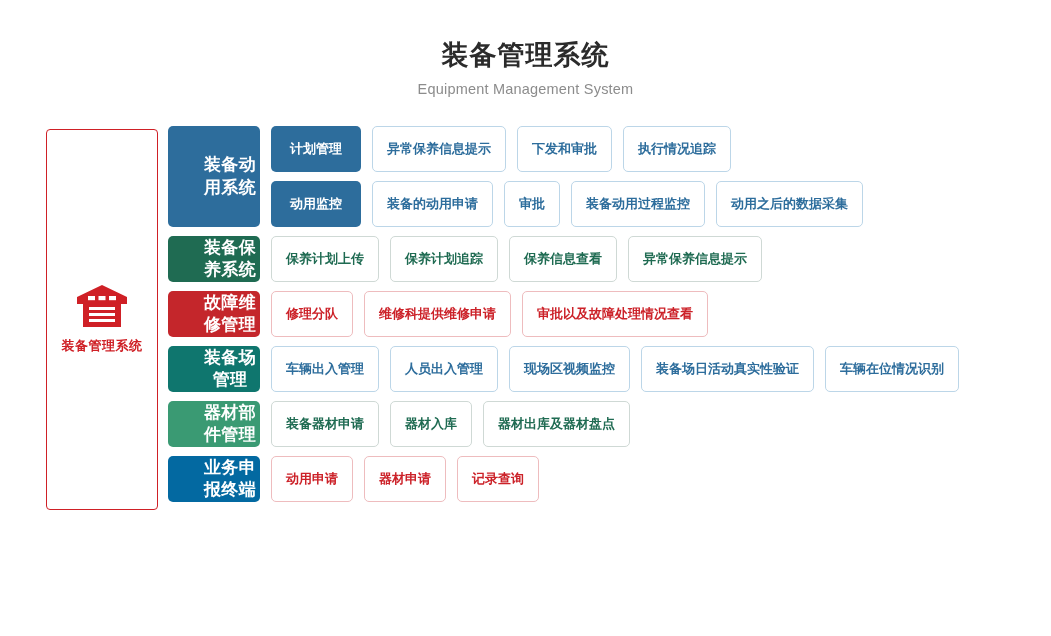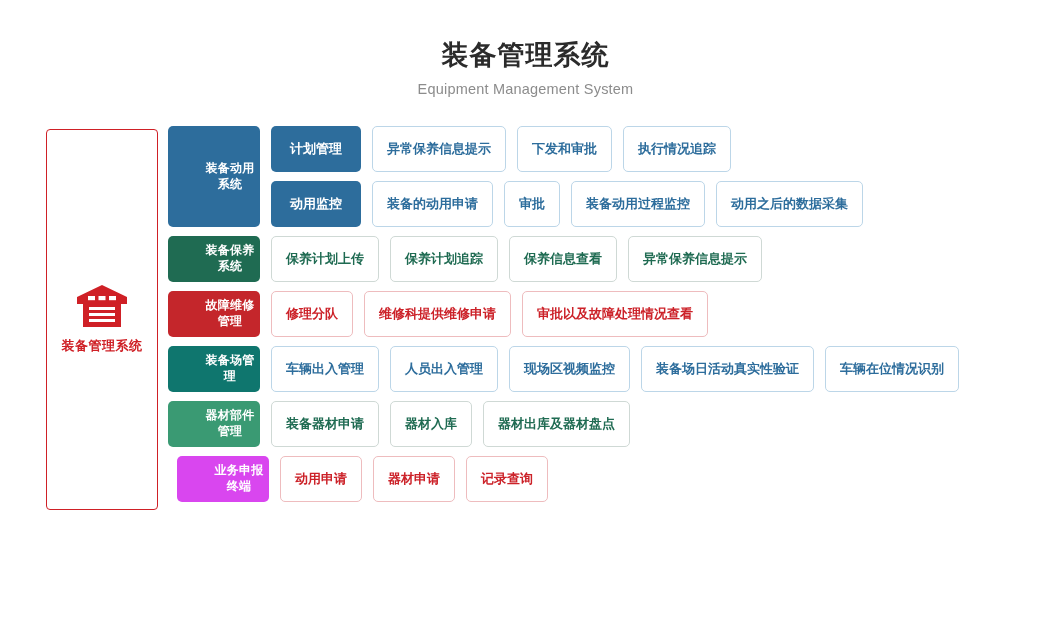--- a/index.html
+++ b/index.html
@@ -87,36 +87,36 @@
     align-items: stretch;
     margin-bottom: 9px;
   }
 
   
   .cat {
     width: 92px;
     min-width: 92px;
     border-radius: 5px;
     color: #ffffff;
-    font-size: 12px;
+    font-size: 17px;
     font-weight: bold;
     display: flex;
     align-items: center;
     justify-content: center;
     text-align: center;
     letter-spacing: 0.3px;
     line-height: 1.3;
     padding-left: 32px;
   }
   .cat.blue-dark { background: #2d6d9c; }
   .cat.green-dark { background: #1f6b52; }
   .cat.red-dark  { background: #c4262b; }
   .cat.blue-mid  { background: #0f766e; }
   .cat.green-mid { background: #3a9a73; }
-  .cat.red-mid   { background: #d946ef; margin-left: 9px; }
+  .cat.red-mid   { background: #0369a1; }
 
   
   .rowgroup {
     display: flex;
     flex-direction: column;
     justify-content: space-between;
   }
   .subrow {
     display: flex;
     align-items: stretch;

